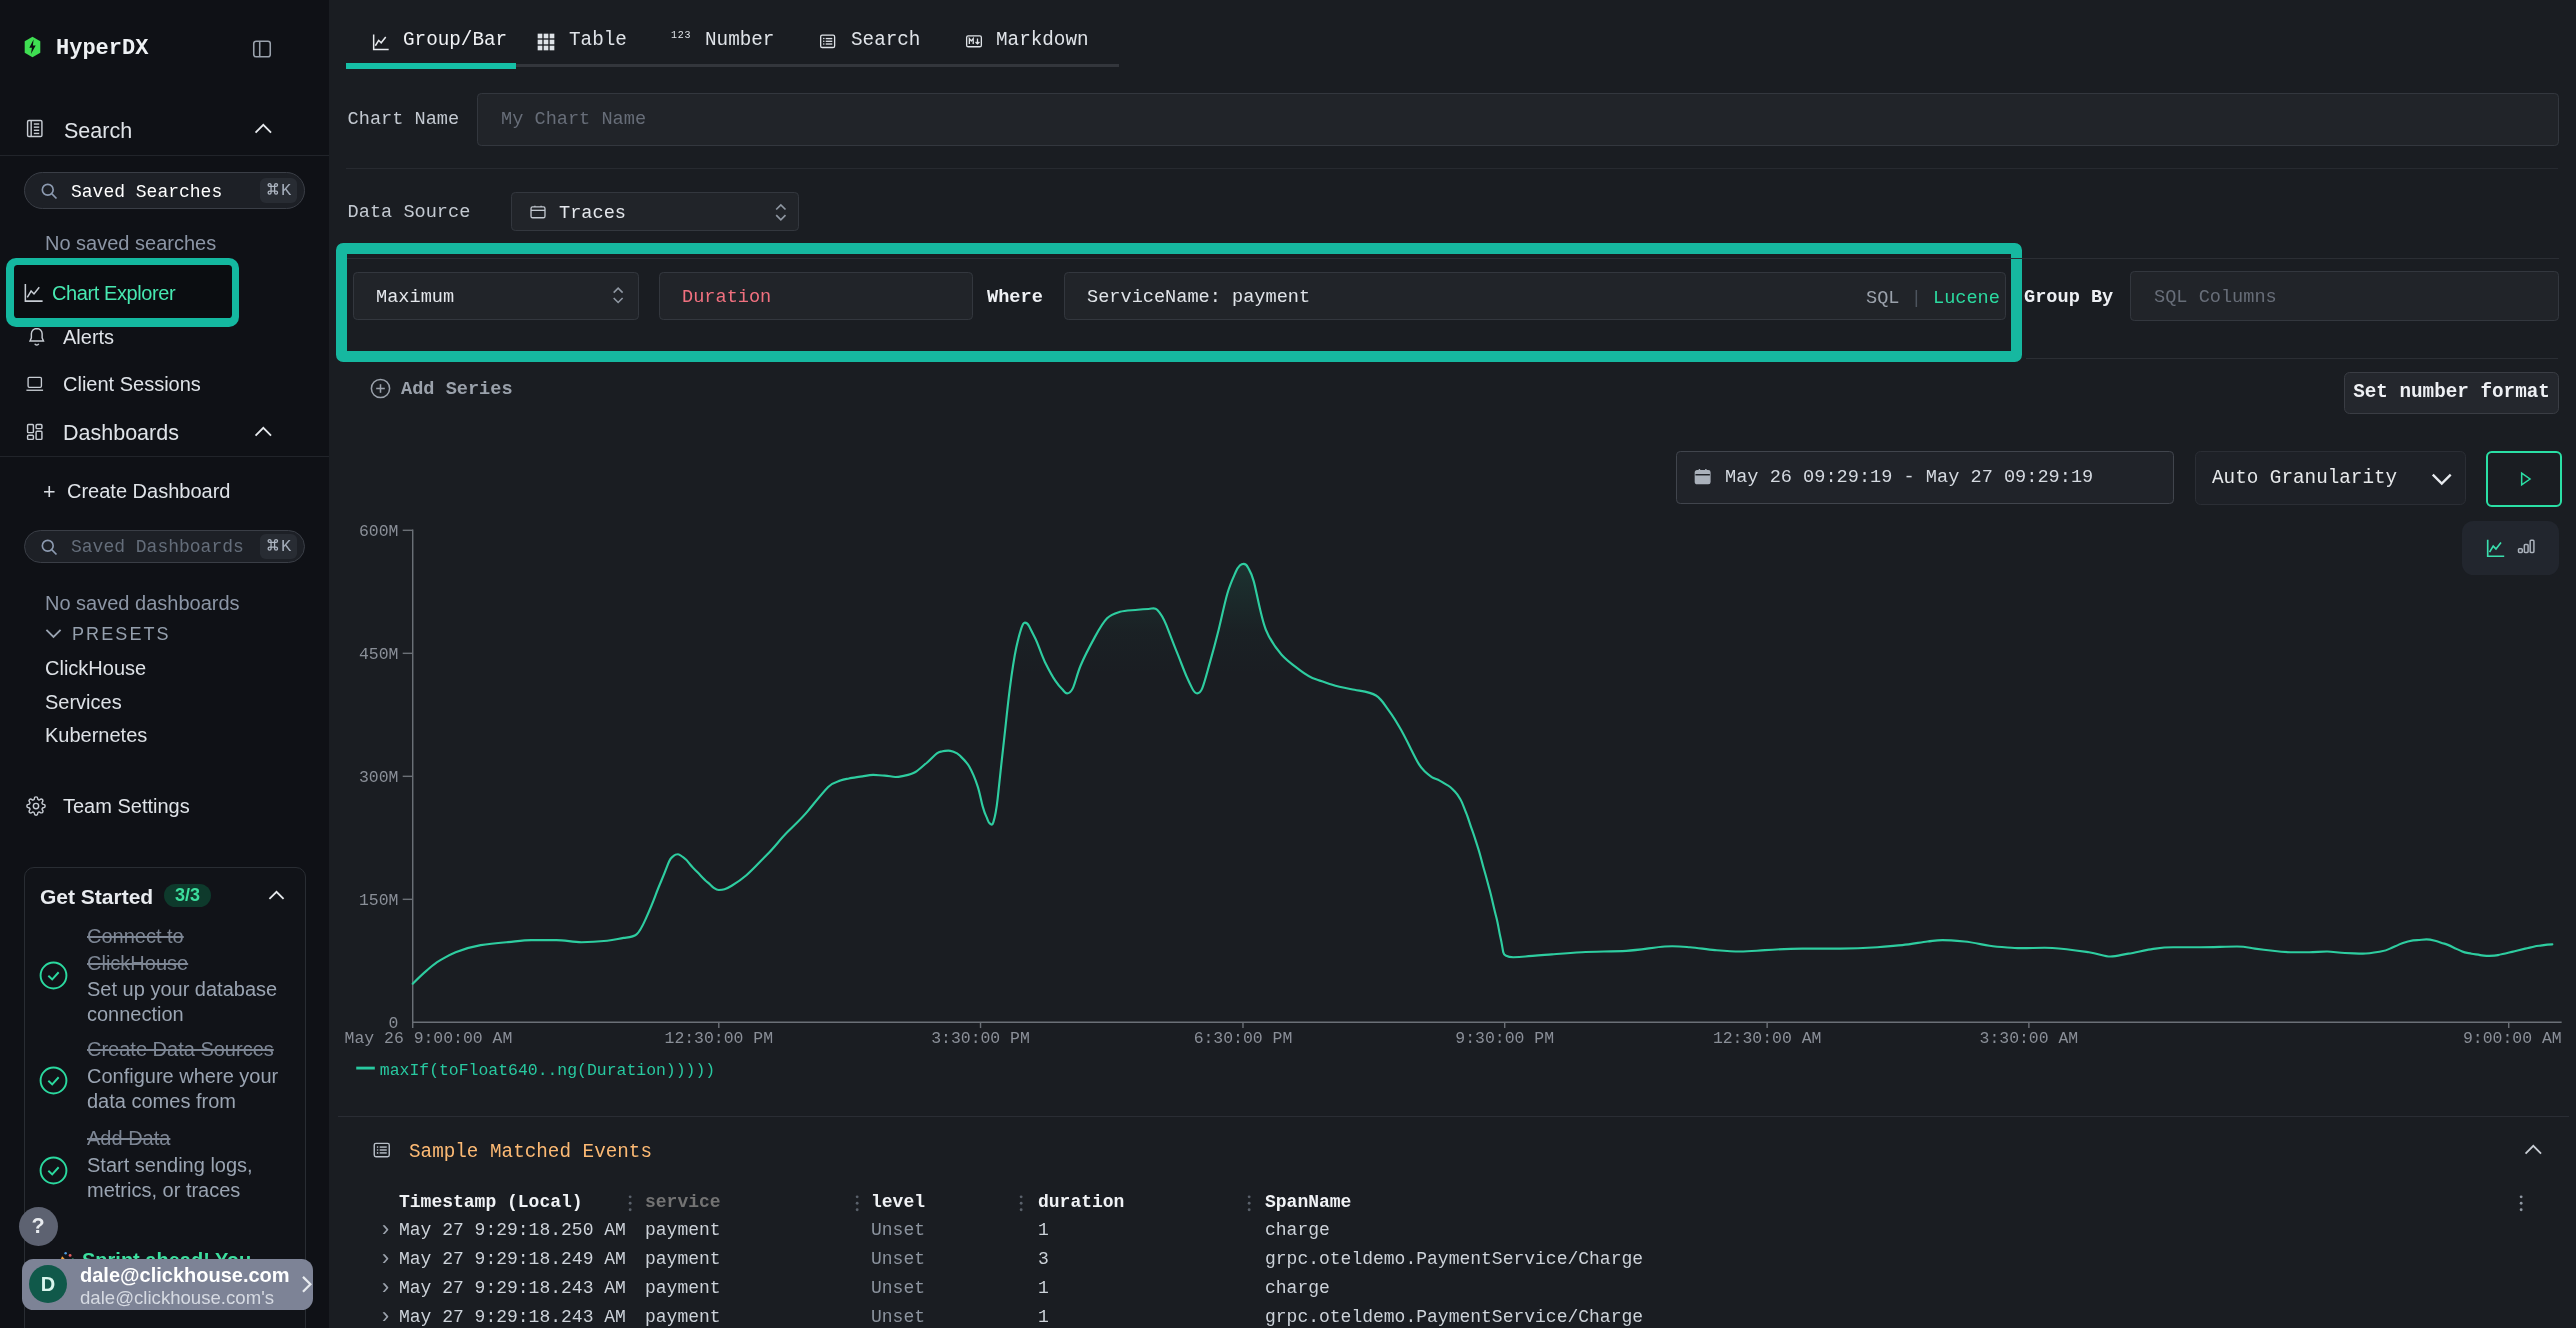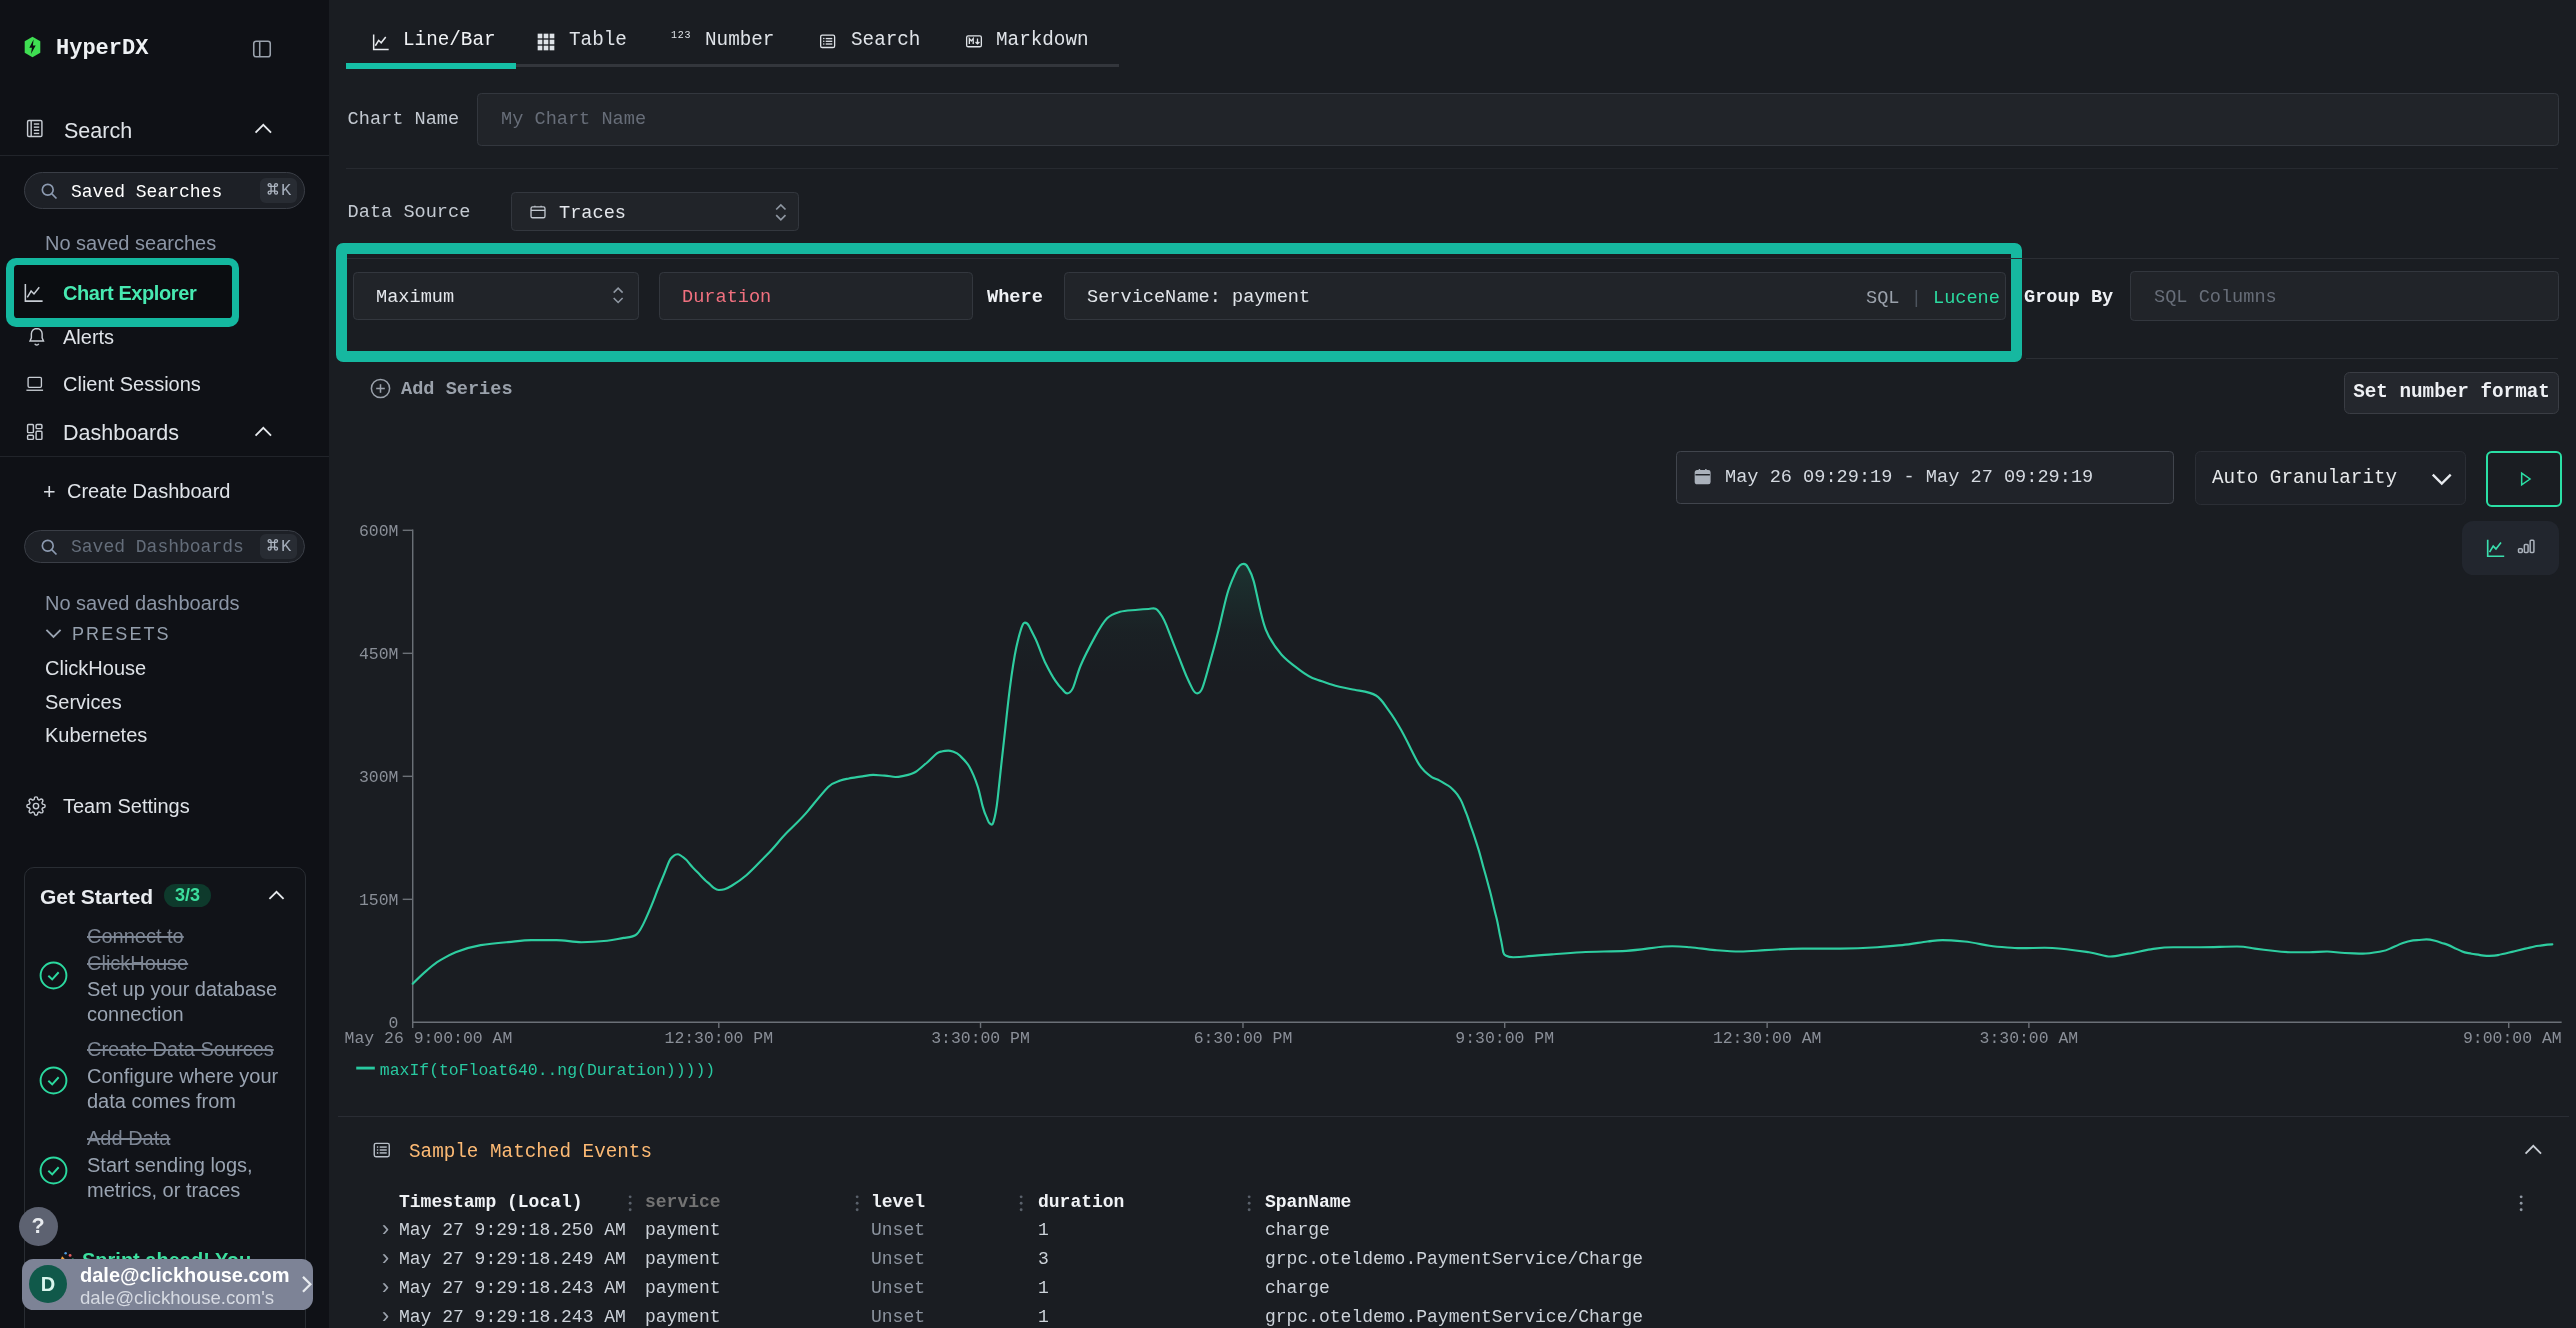--- a/index.html
+++ b/index.html
@@ -31,21 +31,21 @@
 <body>
 <div id="page">
   <div id="main">
 
     <div class="abs" style="left:17px;top:64px;width:773px;height:2.9px;background:#33363c"></div>
     <div class="abs" style="left:17px;top:63px;width:170px;height:5.7px;background:#15bfa6"></div>
     <svg class="abs" style="left:41px;top:31.5px" width="21.5" height="20" viewBox="0 0 24 24" fill="none" stroke="#e8ebef" stroke-width="1.8">
         <path d="M3.5 3 L3.5 21 L21.5 21"></path>
         <path d="M5.5 16.5 L9.5 10 L12.5 13 L18 6"></path>
       </svg>
-    <div class="abs mono" style="left:74px;top:29px;font-size:19.3px;color:#f0f2f5">Line/Bar</div>
+    <div class="abs mono" style="left:74px;top:29px;font-size:19.3px;color:#f0f2f5">Group/Bar</div>
     <svg class="abs" style="left:207px;top:31.5px" width="20" height="20" viewBox="0 0 24 24">
         <g fill="#dfe3e8">
           <rect x="2" y="2" width="5.6" height="5.6"></rect>
           <rect x="9.2" y="2" width="5.6" height="5.6"></rect>
           <rect x="16.4" y="2" width="5.6" height="5.6"></rect>
           <rect x="2" y="9.2" width="5.6" height="5.6"></rect>
           <rect x="9.2" y="9.2" width="5.6" height="5.6"></rect>
           <rect x="16.4" y="9.2" width="5.6" height="5.6"></rect>
           <rect x="2" y="16.4" width="5.6" height="5.6"></rect>
           <rect x="9.2" y="16.4" width="5.6" height="5.6"></rect>
@@ -308,21 +308,21 @@
           </svg>K</div>
     </div>
     <div class="abs" style="left:45px;top:232px;font-size:20px;color:#8b95a5">No saved searches</div>
 
     <div class="abs" style="left:6.4px;top:258px;width:233px;height:69px;background:#14b8a0;border-radius:10px;"></div>
     <div class="abs" style="left:13.6px;top:265px;width:218px;height:53px;background:#0b0d11;border-radius:3.6px;"></div>
     <svg class="abs" style="left:22px;top:279px" width="23" height="27" viewBox="0 0 24 24" fill="none" stroke="#c8cdd4" stroke-width="1.6">
         <path d="M3.5 3 L3.5 21 L21.5 21"></path>
         <path d="M5.5 17 L9.5 10.5 L12.5 13.5 L18 6.5"></path>
       </svg>
-    <div class="abs" style="left:63px;top:282px;font-size:20px;font-weight:bold;color:#47e9b1;letter-spacing:-0.4px">Chart Explorer</div>
+    <div class="abs" style="left:52px;top:282px;font-size:20px;font-weight:normal;color:#47e9b1;letter-spacing:-0.4px">Chart Explorer</div>
 
     <svg class="abs" style="left:26px;top:325px" width="21.5" height="23" viewBox="0 0 24 24" fill="none" stroke="#c8cdd4" stroke-width="1.6">
         <path d="M12 3 C8.7 3 6 5.7 6 9 L6 13.5 L4.5 17 L19.5 17 L18 13.5 L18 9 C18 5.7 15.3 3 12 3 Z"></path>
         <path d="M9.8 20 a2.4 2.4 0 0 0 4.4 0"></path>
       </svg>
     <div class="abs sb-text" style="left:63px;top:326px">Alerts</div>
 
     <svg class="abs" style="left:23.6px;top:374px" width="21.5" height="20" viewBox="0 0 24 24" fill="none" stroke="#c8cdd4" stroke-width="1.6">
         <rect x="4" y="4" width="16" height="12" rx="1.5"></rect>
         <path d="M2 19.5 L22 19.5"></path>

